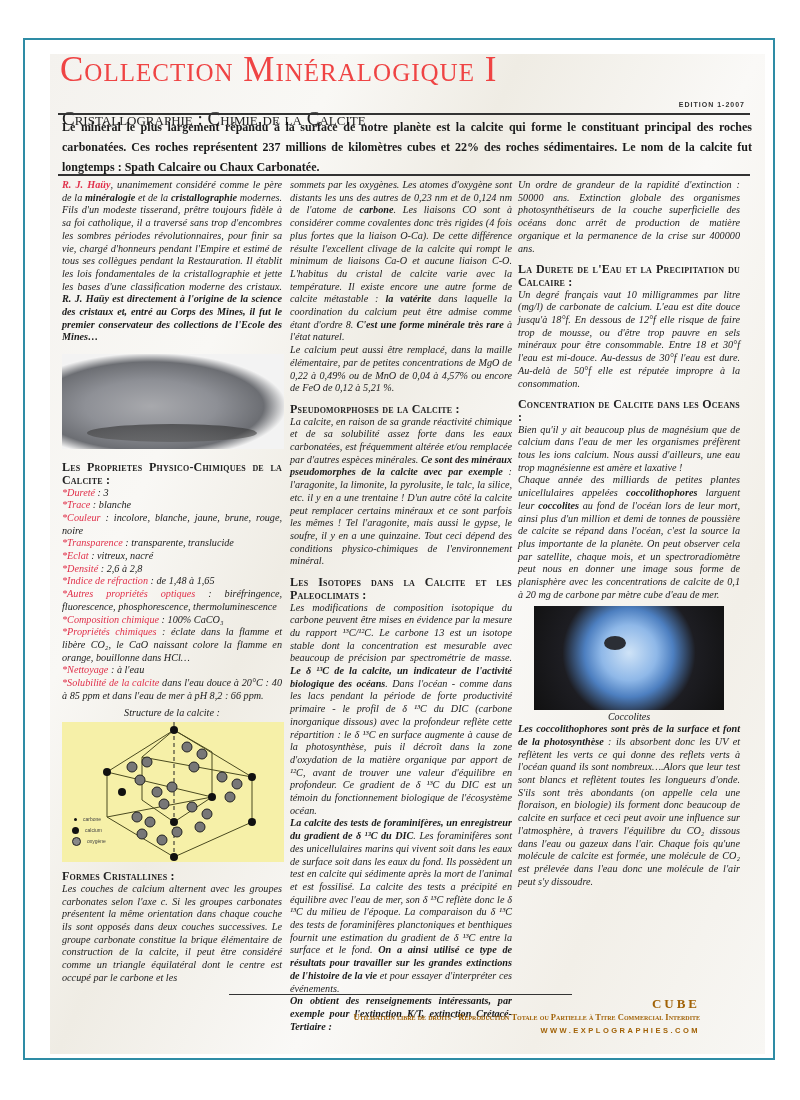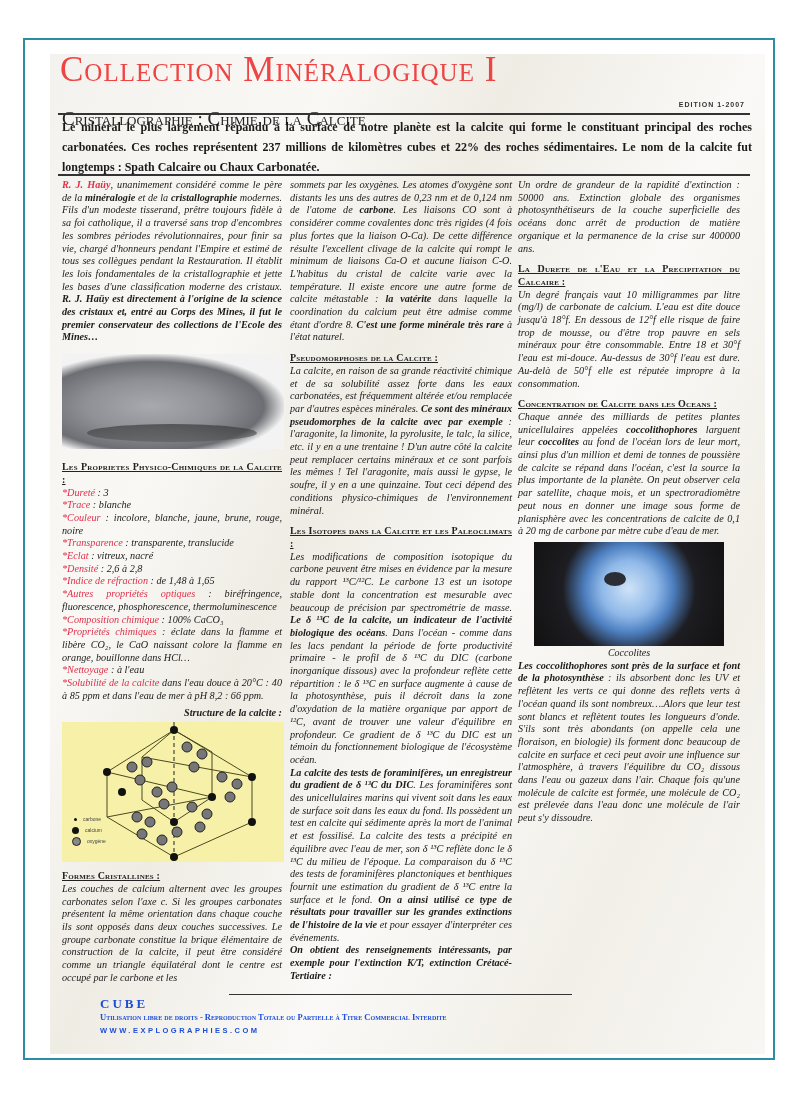--- a/index.html
+++ b/index.html
@@ -41,53 +41,53 @@
       position: absolute; top: 179px; font-size: 10.2px; line-height: 12.7px;
       text-align: justify; font-style: italic;
     }
     .col1 { left: 62px; width: 220px; }
     .col2 { left: 290px; width: 222px; }
     .col3 { left: 518px; width: 222px; }
     .col p { margin: 0; }
     .red { color: #e0304a; margin-top: 18px; }
     .b { font-weight: bold; }
     .h {
-      font-style: normal; font-variant: small-caps; font-size: 10px; font-weight: bold;
-      letter-spacing: 0.2px; margin-top: 8px !important; color: #222; text-decoration: underline;
+      font-style: normal; font-variant: small-caps; font-size: 12px; font-weight: bold;
+      letter-spacing: 0.2px; margin-top: 8px !important; color: #222;
     }
     .rock {
       width: 222px; height: 95px; margin: 10px 0 12px 0; border: none;
       background: radial-gradient(ellipse at 40% 55%, #a8a9ad 0%, #8e9096 35%, #6c6e73 60%, #f3f3f3 72%);
       position: relative;
     }
     .rock::after {
       content: ""; position: absolute; left: 25px; top: 70px; width: 170px; height: 18px;
       background: linear-gradient(#2a2a2a, #585858); border-radius: 50%; opacity: 0.6;
     }
-    .struct-label { text-align: right; margin: 4px 0 3px 0 !important; font-weight: bold; }
+    .struct-label { text-align: center; margin: 4px 0 3px 0 !important; }
     .struct {
       width: 222px; height: 140px; background: #f6f0a8; position: relative;
     }
     .struct svg { position: absolute; left: 0; top: 0; }
     .legend { position: absolute; left: 10px; top: 92px; font-size: 5px; font-style: normal; color: #444; font-family: "Liberation Sans", sans-serif; }
     .legend div { display: flex; align-items: center; height: 11px; }
     .legend span.dot { display: inline-block; border-radius: 50%; margin-right: 6px; }
     .cocco {
       width: 190px; height: 104px; margin: 4px auto 0 auto;
       background: radial-gradient(circle at 50% 45%, #cfe3f7 0%, #8fb8e8 25%, #4d7fc0 40%, #1d1d22 60%, #111 100%);
       position: relative;
     }
     .cocco .disc {
       position: absolute; left: 70px; top: 30px; width: 22px; height: 14px; border-radius: 50%;
       background: #2b2e35;
     }
     .caption { text-align: center; font-size: 10px; margin-top: 1px !important; }
     .rule-bot { position: absolute; left: 229px; top: 994px; width: 343px; height: 1px; background: #333; }
     .footer {
-      position: absolute; left: 100px; width: 600px; text-align: left; color: #1d4ed8;
+      position: absolute; left: 100px; width: 600px; text-align: right; color: #a16207;
     }
     .cube { top: 996px; font-size: 13px; font-weight: bold; letter-spacing: 3px; }
     .rights { top: 1012px; font-size: 8.5px; font-variant: small-caps; font-weight: bold; }
     .site { top: 1026px; font-size: 7.5px; letter-spacing: 2.5px; font-weight: bold; font-family: "Liberation Sans", sans-serif; }
   </style>
 </head>
 <body>
 
 <div class="frame"></div>
 <div class="paper"></div>
@@ -177,33 +177,35 @@
           <span>oxygène</span>
         </div>
     </div>
   </div>
   <p class="h">Formes Cristallines :</p>
   <p>Les couches de calcium alternent avec les groupes carbonates selon l'axe c. Si les groupes carbonates présentent la même orientation dans chaque couche ils sont opposés dans deux couches successives. Le groupe carbonate constitue la brique élémentaire de construction de la calcite, il peut être considéré comme un triangle équilatéral dont le centre est occupé par le carbone et les</p>
 </div>
 
 <div class="col col2">
   <p><span>sommets par les oxygènes. Les atomes d'oxygène sont distants les uns des autres de 0,23 nm et de 0,124 nm de l'atome de </span><span class="b">carbone</span><span>. Les liaisons CO sont à considérer comme covalentes donc très rigides (4 fois plus fortes que la liaison O-Ca). De cette différence résulte l'excellent clivage de la calcite qui rompt le minimum de liaisons Ca-O et aucune liaison C-O. L'habitus du cristal de calcite varie avec la température. Il existe encore une autre forme de calcite métastable : </span><span class="b">la vatérite</span><span> dans laquelle la coordination du calcium peut être admise comme étant d'ordre 8. </span><span class="b">C'est une forme minérale très rare</span><span> à l'état naturel.</span></p>
+  <p>Le calcium peut aussi être remplacé, dans la maille élémentaire, par de petites concentrations de MgO de 0,22 à 0,49% ou de MnO de 0,04 à 4,57% ou encore de FeO de 0,12 à 5,21 %.</p>
   <p class="h">Pseudomorphoses de la Calcite :</p>
   <p><span>La calcite, en raison de sa grande réactivité chimique et de sa solubilité assez forte dans les eaux carbonatées, est fréquemment altérée et/ou remplacée par d'autres espèces minérales. </span><span class="b">Ce sont des minéraux pseudomorphes de la calcite avec par exemple</span><span> : l'aragonite, la limonite, la pyrolusite, le talc, la silice, etc. il y en a une trentaine ! D'un autre côté la calcite peut remplacer certains minéraux et ce sont parfois les mêmes ! Tel l'aragonite, mais aussi le gypse, le soufre, il y en a une quinzaine. Tout ceci dépend des conditions physico-chimiques de l'environnement minéral.</span></p>
   <p class="h">Les Isotopes dans la Calcite et les Paleoclimats :</p>
   <p><span>Les modifications de composition isotopique du carbone peuvent être mises en évidence par la mesure du rapport ¹³C/¹²C. Le carbone 13 est un isotope stable dont la concentration est mesurable avec beaucoup de précision par spectrométrie de masse. </span><span class="b">Le δ ¹³C de la calcite, un indicateur de l'activité biologique des océans</span><span>. Dans l'océan - comme dans les lacs pendant la période de forte productivité primaire - le profil de δ ¹³C du DIC (carbone inorganique dissous) avec la profondeur reflète cette répartition : le δ ¹³C en surface augmente à cause de la photosynthèse, puis il décroît dans la zone d'oxydation de la matière organique par apport de ¹²C, avant de trouver une valeur d'équilibre en profondeur. Ce gradient de δ ¹³C du DIC est un témoin du fonctionnement biologique de l'écosystème océan.</span></p>
   <p><span class="b">La calcite des tests de foraminifères, un enregistreur du gradient de δ ¹³C du DIC</span><span>. Les foraminifères sont des unicellulaires marins qui vivent soit dans les eaux de surface soit dans les eaux du fond. Ils possèdent un test en calcite qui sédimente après la mort de l'animal et est fossilisé. La calcite des tests a précipité en équilibre avec l'eau de mer, son δ ¹³C reflète donc le δ ¹³C du milieu de l'époque. La comparaison du δ ¹³C des tests de foraminifères planctoniques et benthiques fournit une estimation du gradient de δ ¹³C entre la surface et le fond. </span><span class="b">On a ainsi utilisé ce type de résultats pour travailler sur les grandes extinctions de l'histoire de la vie</span><span> et pour essayer d'interpréter ces événements.</span></p>
   <p class="b">On obtient des renseignements intéressants, par exemple pour l'extinction K/T, extinction Crétacé-Tertiaire :</p>
 </div>
 
 <div class="col col3">
   <p>Un ordre de grandeur de la rapidité d'extinction : 50000 ans. Extinction globale des organismes photosynthétiseurs de la couche superficielle des océans donc arrêt de production de matière organique et la permanence de la crise sur 400000 ans.</p>
   <p class="h">La Durete de l'Eau et la Precipitation du Calcaire :</p>
   <p>Un degré français vaut 10 milligrammes par litre (mg/l) de carbonate de calcium. L'eau est dite douce jusqu'à 18°f. En dessous de 12°f elle risque de faire trop de mousse, ou d'être trop pauvre en sels minéraux pour être consommable. Entre 18 et 30°f l'eau est mi-douce. Au-dessus de 30°f l'eau est dure. Au-delà de 50°f elle est réputée impropre à la consommation.</p>
   <p class="h">Concentration de Calcite dans les Oceans :</p>
+  <p>Bien qu'il y ait beaucoup plus de magnésium que de calcium dans l'eau de mer les organismes préfèrent tous les ions calcium. Nous aussi d'ailleurs, une eau trop magnésienne est amère et laxative !</p>
   <p><span>Chaque année des milliards de petites plantes unicellulaires appelées </span><span class="b">coccolithophores</span><span> larguent leur </span><span class="b">coccolites</span><span> au fond de l'océan lors de leur mort, ainsi plus d'un million et demi de tonnes de poussière de calcite se répand dans l'océan, c'est la source la plus importante de la planète. On peut observer cela par satellite, chaque mois, et un spectroradiomètre peut nous en donner une image sous forme de planisphère avec les concentrations de calcite de 0,1 à 20 mg de carbone par mètre cube d'eau de mer.</span></p>
   <div class="cocco">
       <div class="disc"></div>
     </div>
   <p class="caption">Coccolites</p>
   <p><span class="b">Les coccolithophores sont près de la surface et font de la photosynthèse</span><span> : ils absorbent donc les UV et reflètent les verts ce qui donne des reflets verts à l'océan quand ils sont nombreux….Alors que leur test sont blancs et reflètent toutes les longueurs d'onde. S'ils sont très abondants (on appelle cela une floraison, en biologie) ils forment donc beaucoup de calcite en surface et ceci peut avoir une influence sur l'atmosphère, à travers l'équilibre du CO₂ dissous dans l'eau ou gazeux dans l'air. Chaque fois qu'une molécule de calcite est formée, une molécule de CO₂ est prélevée dans l'eau donc une molécule de l'air peut s'y dissoudre.</span></p>
 </div>
 
 <div class="rule-bot"></div>
 <div class="footer cube">CUBE</div>

